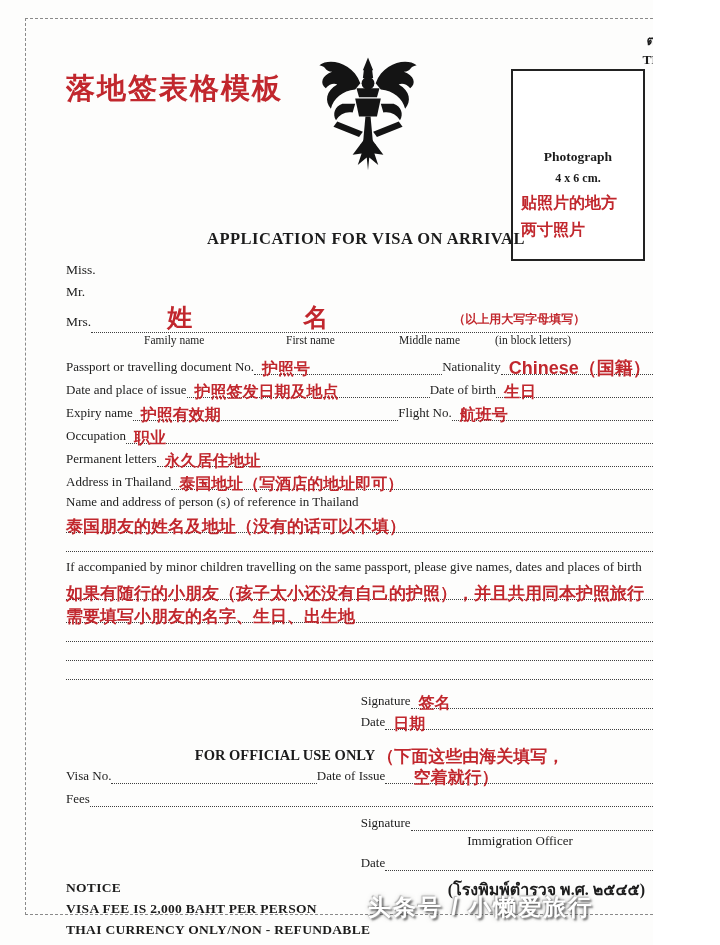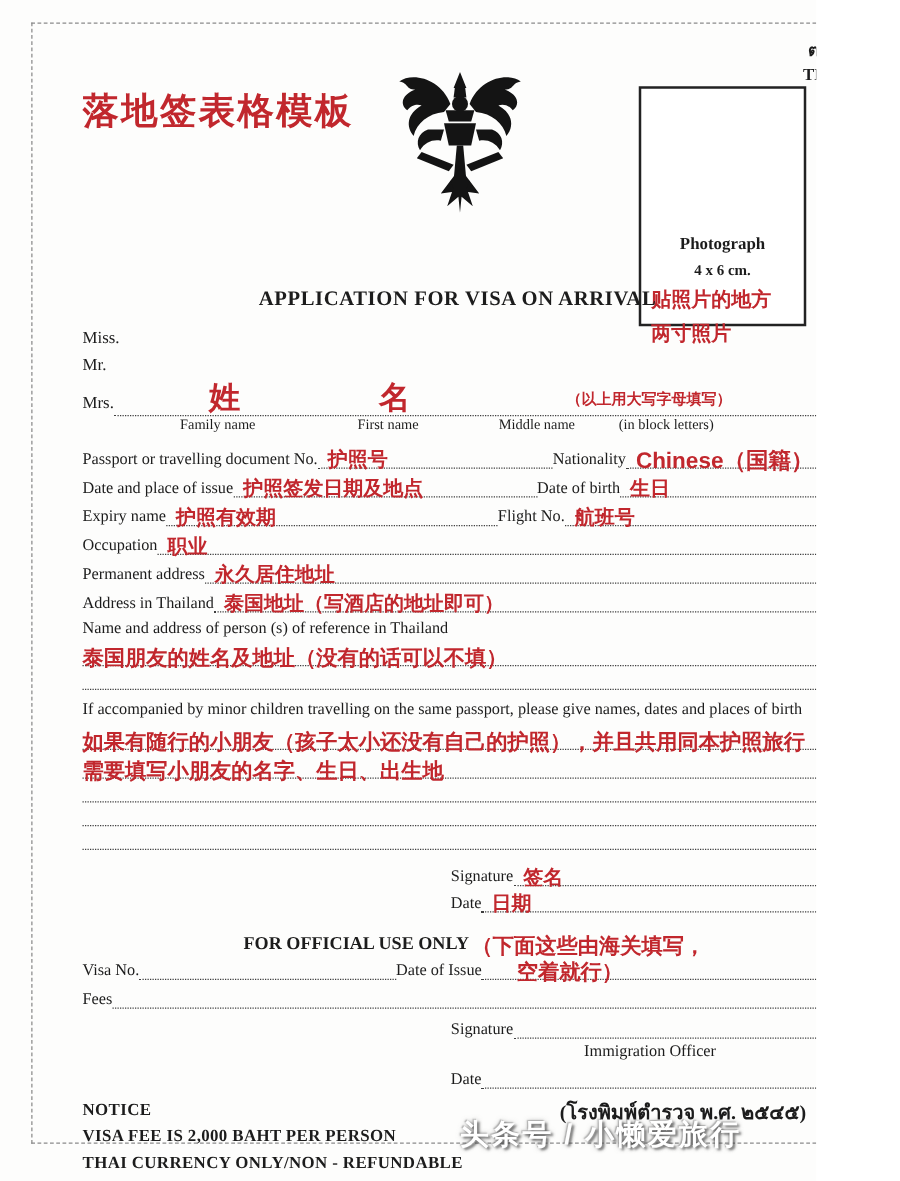--- a/index.html
+++ b/index.html
@@ -10,21 +10,21 @@
   *{margin:0;padding:0;box-sizing:border-box;}
   html,body{width:720px;background:#fff;}
   body{font-family:"Liberation Serif","DejaVu Serif",serif;color:var(--ink);}
   .page{position:relative;width:653px;height:945px;background:#fdfdfc;overflow:hidden;}
   .sheet{position:absolute;left:25px;top:18px;width:673px;height:897px;border:1px dashed #8a8a8a;background:transparent;}
 
   
   .form-codes{position:absolute;top:12px;right:16px;text-align:right;font-weight:700;font-size:13.5px;line-height:19px;}
   .cn-title{position:absolute;left:40px;top:50px;color:var(--red);font-weight:800;font-size:29px;letter-spacing:2px;font-family:"Liberation Sans","DejaVu Sans",sans-serif;}
   .garuda{position:absolute;left:262px;top:36px;width:160px;height:128px;}
-  .photo-box{position:absolute;left:485px;top:50px;width:134px;height:192px;border:2px solid #222;background:#fff;padding-top:116px;}
+  .photo-box{position:absolute;left:485px;top:50px;width:134px;height:192px;border:2px solid #222;background:#fff;padding-top:78px;}
   .photo-box .ph1{text-align:center;font-weight:700;font-size:13.5px;}
   .photo-box .ph2{text-align:center;font-weight:700;font-size:12px;margin-top:6px;}
   .photo-box .phn{color:var(--red);font-weight:700;font-size:16px;line-height:21px;margin:6px 0 0 8px;font-family:"Liberation Sans","DejaVu Sans",sans-serif;}
   .app-title{position:absolute;left:130px;top:210px;width:420px;text-align:center;font-weight:700;font-size:16.5px;letter-spacing:.5px;}
 
   
   .form-body{position:absolute;left:40px;top:240px;right:4px;}
   .ln{border-bottom:1.6px dotted var(--dot);}
   .row{display:flex;align-items:flex-end;min-height:20px;}
   .field{display:flex;align-items:flex-end;}
@@ -160,21 +160,21 @@
         <span class="field" style="flex:1">
           <span class="lbl">Occupation</span>
           <span class="fill">
               <span class="note">职业</span>
             </span>
         </span>
       </div>
 
       <div class="row mb3">
         <span class="field" style="flex:1">
-          <span class="lbl">Permanent address</span>
+          <span class="lbl">Permanent letters</span>
           <span class="fill">
               <span class="note">永久居住地址</span>
             </span>
         </span>
       </div>
 
       <div class="row mb3">
         <span class="field" style="flex:1">
           <span class="lbl">Address in Thailand</span>
           <span class="fill">

